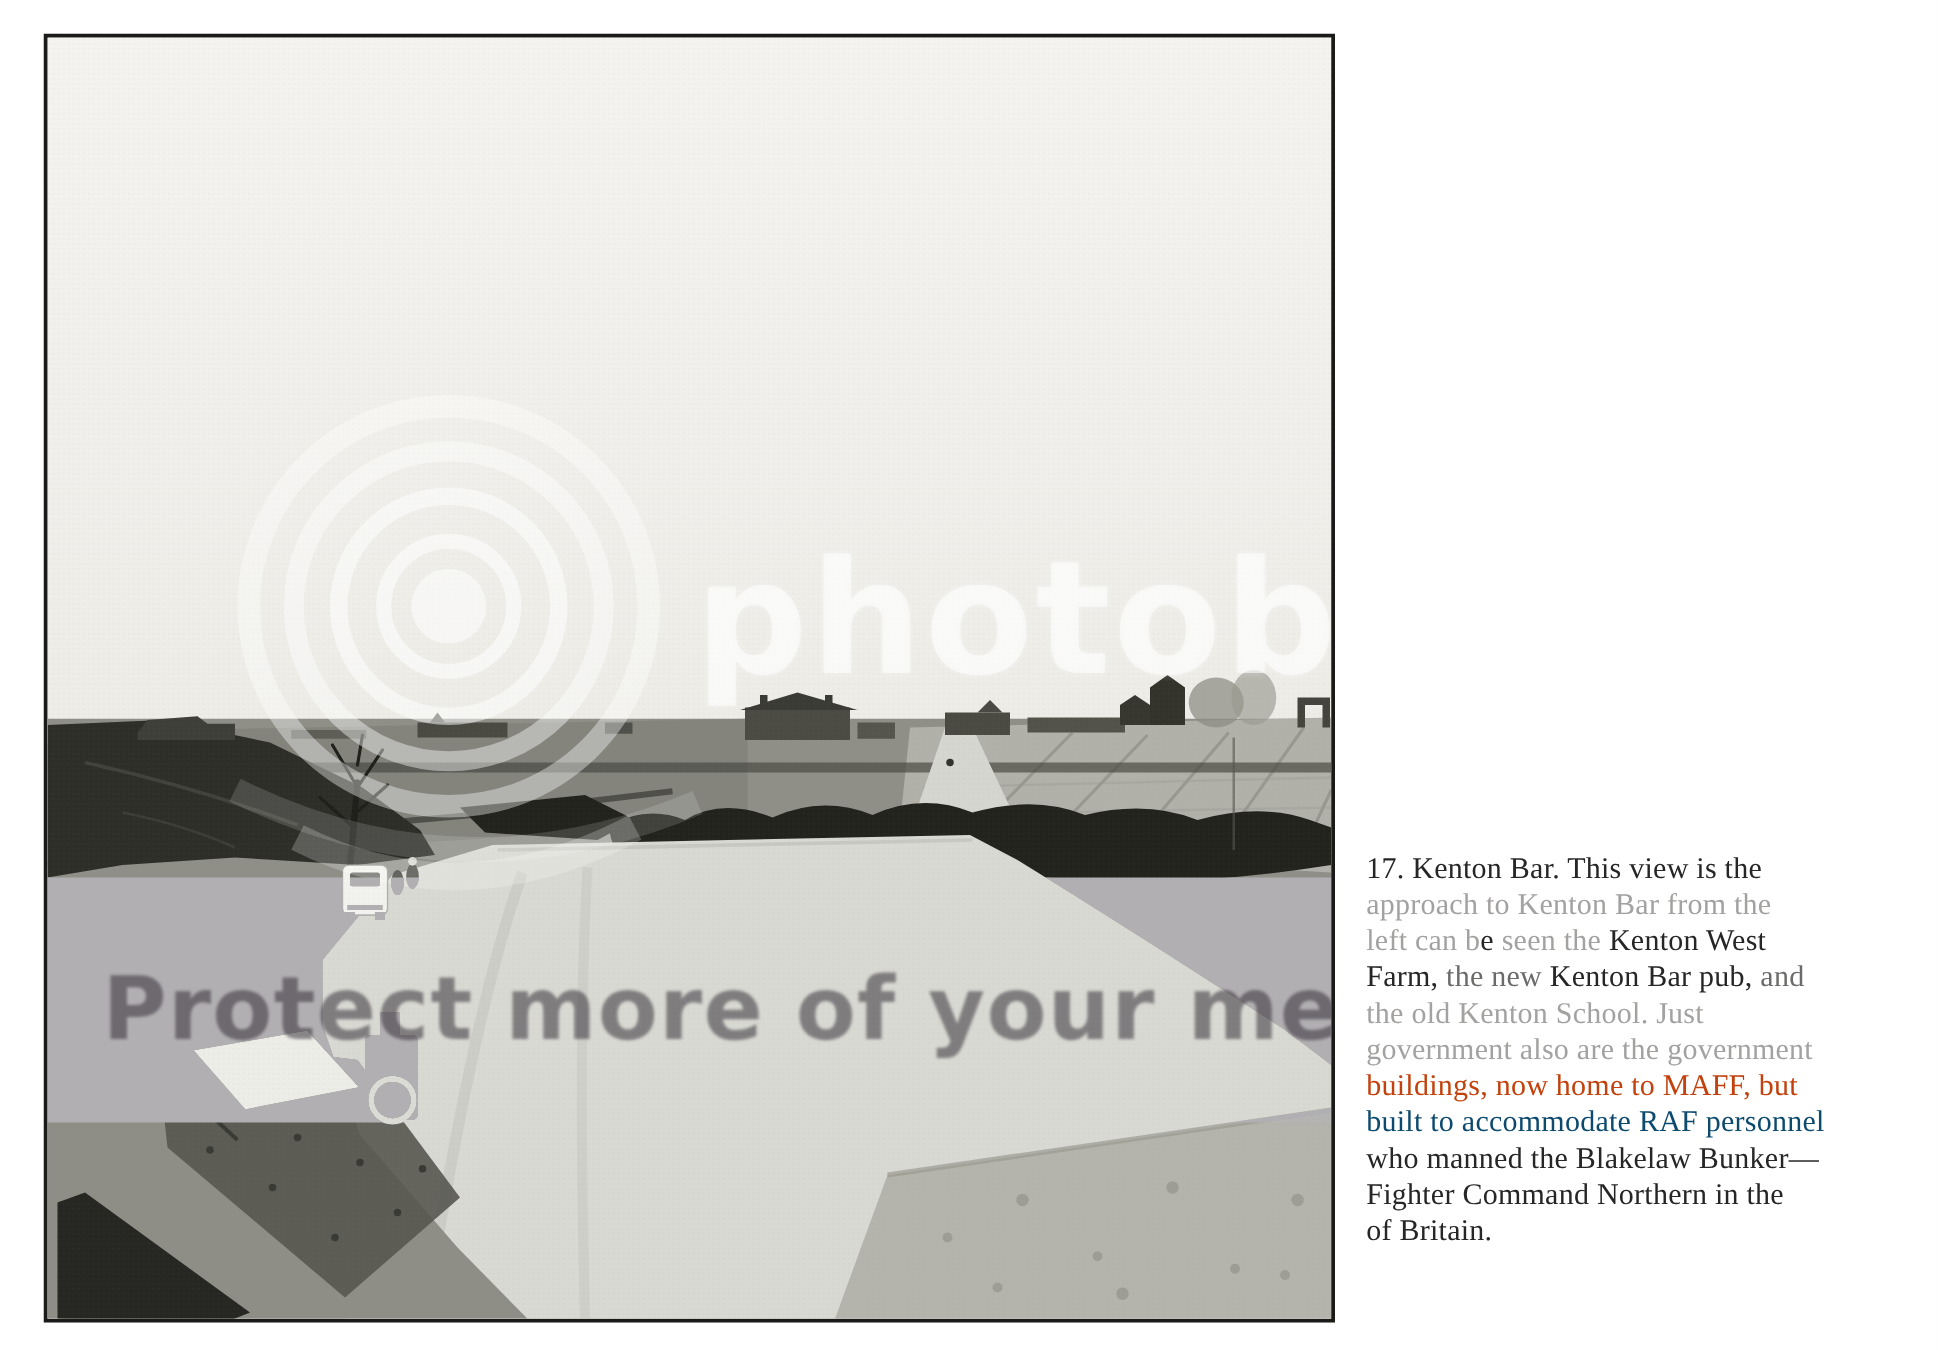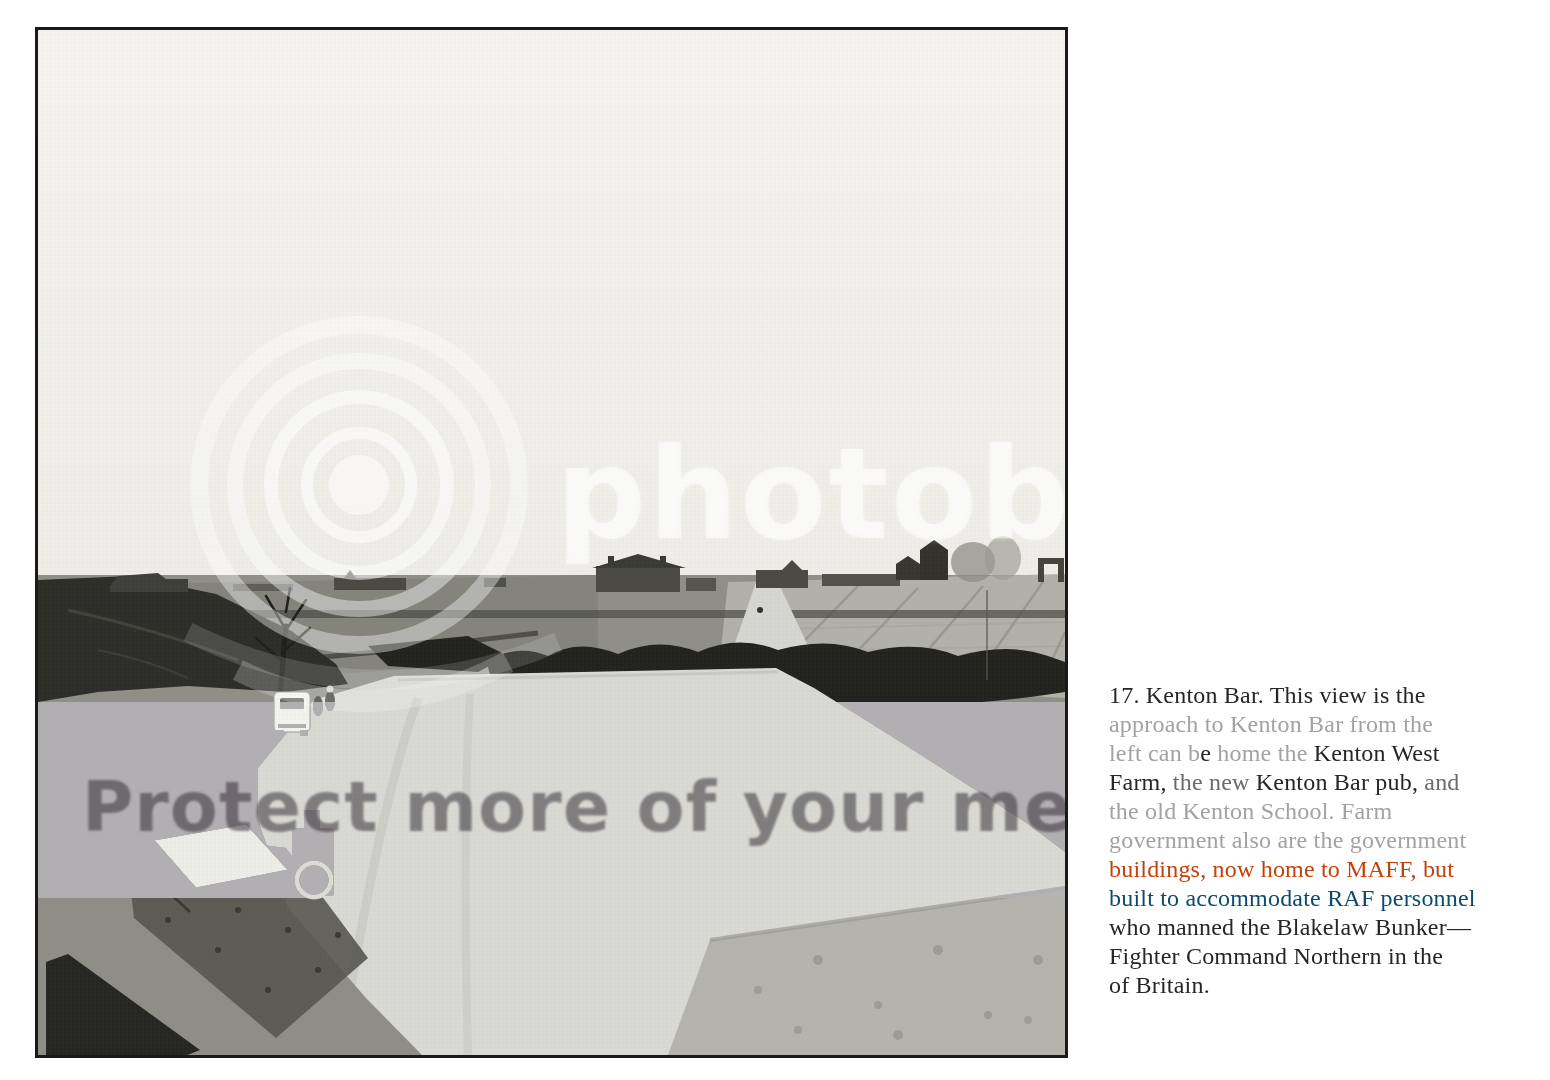--- a/index.html
+++ b/index.html
@@ -50,21 +50,21 @@
     pointer-events: none;
   }
 
   
   .caption {
     position: absolute; left: 1093px; top: 681px;
     font: 24px/29px "Liberation Serif", "DejaVu Serif", serif;
     letter-spacing: 0.2px;
     white-space: nowrap;
   }
-  .cap-line { height: 29px; margin-left: 16px; }
+  .cap-line { height: 29px; }
 </style>
 </head>
 <body>
 
 <div class="page">
 
   <div class="photo" style="border-color: rgb(26, 26, 24); background: rgb(243, 242, 238);">
 
     <svg class="scene" viewBox="0 0 1027 1025" preserveAspectRatio="none">
 
@@ -234,23 +234,23 @@
 
     <div class="wm-brand">photobu</div>
 
     <div class="wm-band" style="background: rgb(178, 175, 178);"></div>
     <div class="wm-tagline" style="color: rgb(47, 42, 51);">Protect more of your memor</div>
   </div>
 
   <div class="caption">
       <div class="cap-line"><span style="color: rgb(38, 38, 38);">17. Kenton Bar. This view is the</span></div>
       <div class="cap-line"><span style="color: rgb(163, 162, 160);">approach to Kenton Bar from the</span></div>
-      <div class="cap-line"><span style="color: rgb(163, 162, 160);">left can b</span><span style="color: rgb(38, 38, 38);">e</span><span style="color: rgb(163, 162, 160);"> home the </span><span style="color: rgb(38, 38, 38);">Kenton West</span></div>
+      <div class="cap-line"><span style="color: rgb(163, 162, 160);">left can b</span><span style="color: rgb(38, 38, 38);">e</span><span style="color: rgb(163, 162, 160);"> seen the </span><span style="color: rgb(38, 38, 38);">Kenton West</span></div>
       <div class="cap-line"><span style="color: rgb(38, 38, 38);">Farm,</span><span style="color: rgb(107, 107, 105); text-align: center;"> the new </span><span style="color: rgb(38, 38, 38); text-align: right;">Kenton Bar pub,</span><span style="color: rgb(107, 107, 105);"> and</span></div>
-      <div class="cap-line"><span style="color: rgb(163, 162, 160);">the old Kenton School. Farm</span></div>
+      <div class="cap-line"><span style="color: rgb(163, 162, 160);">the old Kenton School. Just</span></div>
       <div class="cap-line"><span style="color: rgb(163, 162, 160);">government also are the government</span></div>
       <div class="cap-line"><span style="color: #c2410c;">buildings, now home to MAFF, but</span></div>
       <div class="cap-line"><span style="color: #0c4a6e;">built to accommodate RAF personnel</span></div>
       <div class="cap-line"><span style="color: rgb(38, 38, 38);">who manned the Blakelaw Bunker—</span></div>
       <div class="cap-line"><span style="color: rgb(38, 38, 38);">Fighter Command Northern in the</span></div>
       <div class="cap-line"><span style="color: rgb(38, 38, 38);">of Britain.</span></div>
     </div>
 
 </div>
 

